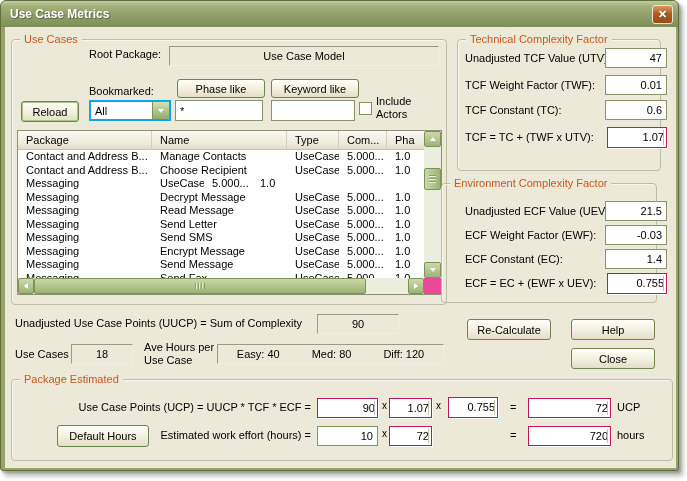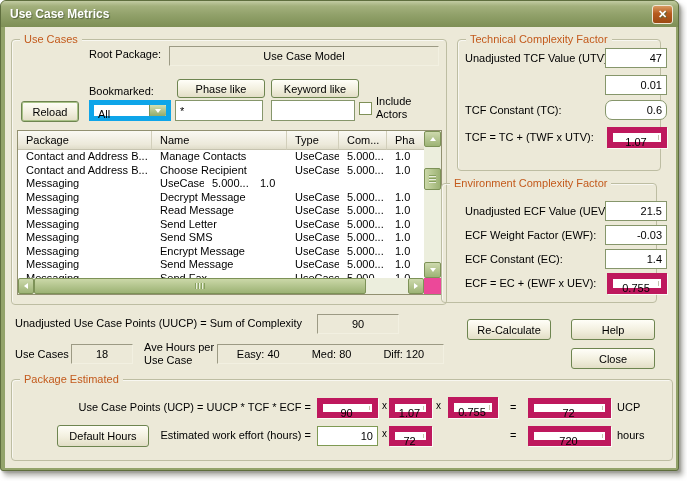--- a/index.html
+++ b/index.html
@@ -40,29 +40,29 @@
          padding:0 4px; color:#c35a1c; font-size:11px; pointer-events:auto; }
   .lbl { position:absolute; white-space:nowrap; }
   .btn { position:absolute; background:linear-gradient(#fffef8,#f2efde 55%,#e2dec6);
          border:1px solid #6e8550; border-radius:3px; font-size:11px; color:#000;
          display:flex; align-items:center; justify-content:center; cursor:default; }
   .btn-default { box-shadow: inset 0 0 0 1px #a9c287; }
   .sunken { position:absolute; background:#ece9d8; text-align:center;
          border:1px solid; border-color:#9c9a84 #f2f0e1 #f2f0e1 #9c9a84; }
   .inp { position:absolute; background:#fff; border:1px solid #86966b; padding:0 4px; font-size:11px; }
   .num { text-align:right; }
-  .calcfield { position:absolute; background:#fff; border:6px solid #be185d;
+  .calcfield { position:absolute; background:#fff; border:1px solid #be185d;
          box-shadow:1px 1px 0 rgba(255,255,255,.8);
-         text-align:center; padding-right:2px; }
+         text-align:right; padding-right:2px; }
   .calcfield::after { content:""; position:absolute; right:2px; top:2px; bottom:2px;
          width:1px; background:#c2c2ac; }
   .op { position:absolute; font-size:10px; }
 
   
-  .combo { position:absolute; background:#fff; border:5px solid #0ea5e9; }
+  .combo { position:absolute; background:#fff; border:2px solid #0ea5e9; }
   .combo-text { position:absolute; left:4px; top:0; line-height:19px; }
   .combo-arrow { position:absolute; right:0; top:0; bottom:0; width:17px;
          background:linear-gradient(#d3e0b2,#93aa6b); border-left:1px solid #7d9257;
          border-radius:0 1px 1px 0; display:flex; align-items:center; justify-content:center; }
   .checkbox { position:absolute; width:13px; height:13px; background:#fff;
          border:1px solid #7f9058; }
 
   
   .table { position:absolute; left:12px; top:103px; width:425px; height:165px;
          background:#ec4899; border:1px solid #919070; }
@@ -248,23 +248,24 @@
         <span>Easy: 40</span>
         <span>Med: 80</span>
         <span>Diff: 120</span>
       </div>
 
       <div class="grp" style="left:452px;top:12px;width:204px;height:132px;padding-left:16px;">
         <span class="grp-caption">Technical Complexity Factor</span>
       </div>
       <div class="lbl" style="left:460px;top:25px;">Unadjusted TCF Value (UTV):</div>
       <input class="inp num" style="left: 600px; top: 21px; width: 62px; height: 20px;" value="47">
+      <div class="lbl" style="left:460px;top:52px;">TCF Weight Factor (TWF):</div>
       <input class="inp num" style="left: 600px; top: 48px; width: 62px; height: 20px;" value="0.01">
       <div class="lbl" style="left:460px;top:77px;">TCF Constant (TC):</div>
-      <input class="inp num" style="left: 600px; top: 73px; width: 62px; height: 20px; border-radius: 7px;" value="0.6">
+      <input class="inp num" style="left: 600px; top: 73px; width: 62px; height: 20px;" value="0.6">
       <div class="lbl" style="left:460px;top:104px;">TCF = TC + (TWF x UTV):</div>
       <div class="calcfield" style="left:602px;top:100px;width:60px;height:21px;line-height:19px;">1.07</div>
 
       <div class="grp" style="left:436px;top:156px;width:216px;height:120px;">
         <span class="grp-caption">Environment Complexity Factor</span>
       </div>
       <div class="lbl" style="left:460px;top:178px;">Unadjusted ECF Value (UEV):</div>
       <input class="inp num" style="left: 600px; top: 174px; width: 62px; height: 20px;" value="21.5">
       <div class="lbl" style="left:460px;top:202px;">ECF Weight Factor (EWF):</div>
       <input class="inp num" style="left: 600px; top: 198px; width: 62px; height: 20px;" value="-0.03">

